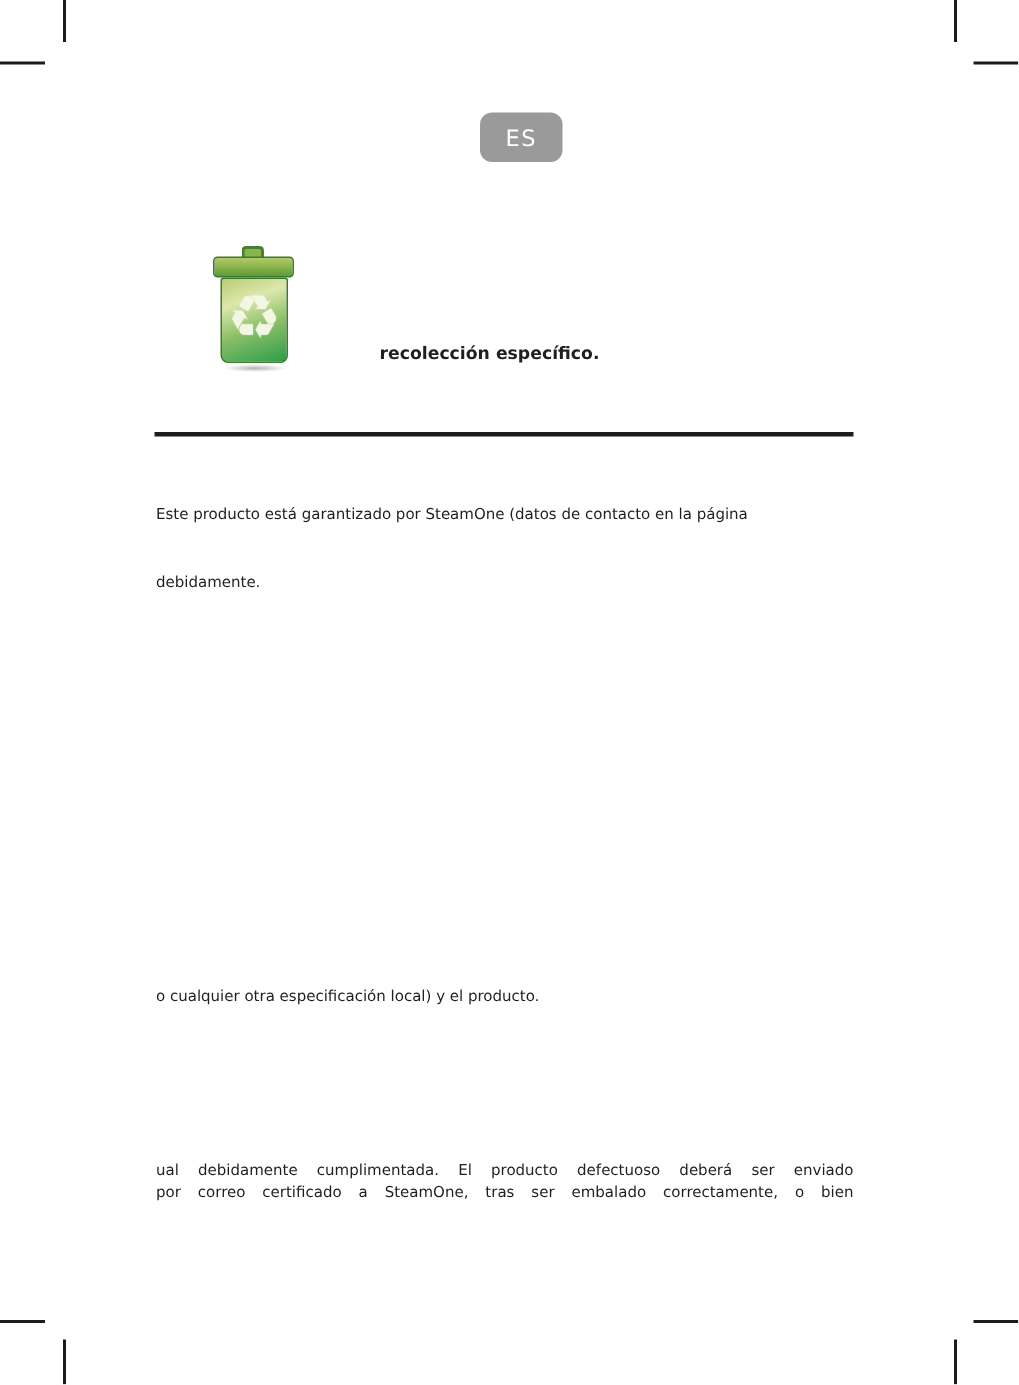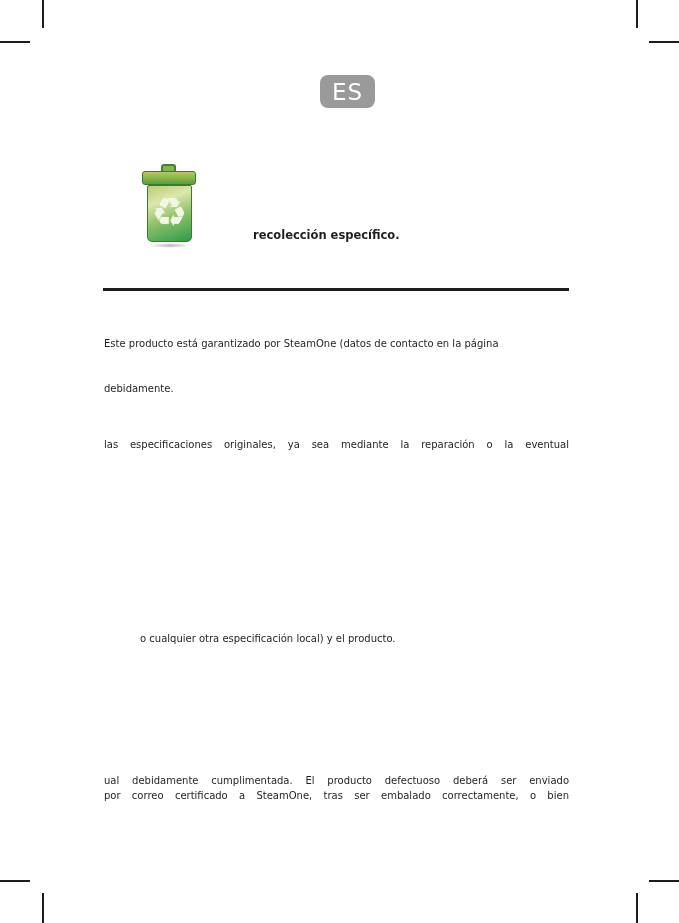--- a/index.html
+++ b/index.html
@@ -29,21 +29,21 @@
   .crop.br-v { left: 636px; top: 893px;  width: 2px;  height: 30px; }
 
   
   .lang-badge {
     position: absolute;
     left: 320px; top: 75px;
     width: 55px; height: 33px;
     background: #9a9a9a;
     border-radius: 8px;
     color: #ffffff;
-    font-size: 23px;
+    font-size: 15px;
     letter-spacing: 1px;
     display: flex;
     align-items: center;
     justify-content: center;
   }
 
   
   .bin {
     position: absolute;
     left: 141px; top: 163px;
@@ -125,21 +125,21 @@
     white-space: normal;
     text-align: justify;
     text-align-last: justify;
     -moz-text-align-last: justify;
   }
   .tl-0 { top: 336px; }
   .tl-1 { top: 381px; }
   .tl-2 { top: 396px; }
   .tl-3 { top: 437px; }
   .tl-4 { top: 495px; }
-  .tl-5 { top: 631px; margin-left: 36px; }
+  .tl-5 { top: 657px; }
   .tl-6 { top: 773px; }
   .tl-7 { top: 788px; }
 </style>
 </head>
 <body>
 
 <div class="page">
 
   <div class="crop tl-v"></div>
   <div class="crop tl-h"></div>
@@ -160,18 +160,17 @@
       <span class="recycle-glyph">♻</span>
     </div>
   </div>
 
   <div class="recycle-caption">recolección específico.</div>
 
   <div class="divider"></div>
 
   <div class="tline tl-0">Este producto está garantizado por SteamOne (datos de contacto en la página</div>
   <div class="tline tl-1">debidamente.</div>
-  <div class="tline just tl-3">las especificaciones originales, ya sea mediante la reparación o la eventual</div>
   <div class="tline tl-5">o cualquier otra especificación local) y el producto.</div>
   <div class="tline just tl-6">ual debidamente cumplimentada. El producto defectuoso deberá ser enviado</div>
   <div class="tline just tl-7">por correo certificado a SteamOne, tras ser embalado correctamente, o bien</div>
 
 </div>
 
 </body></html>

